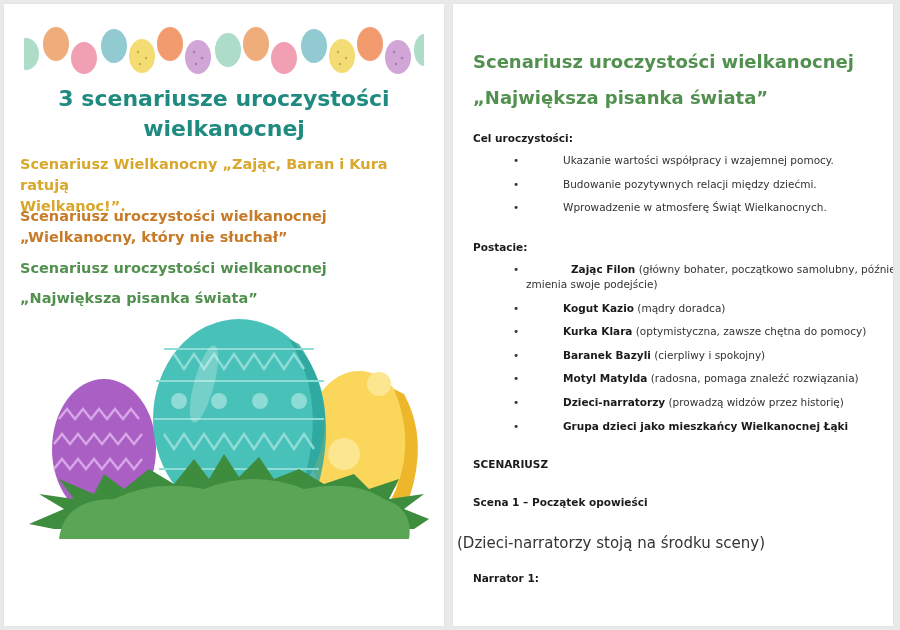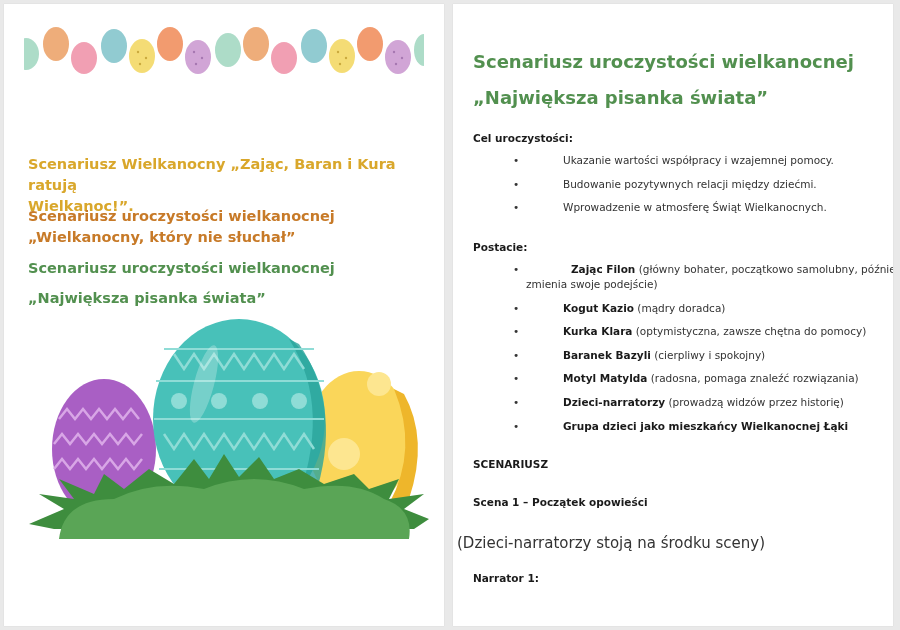--- a/index.html
+++ b/index.html
@@ -14,21 +14,21 @@
   }
   #page1 { left:4px; }
   #page2 { left:453px; }
 
   
   .egg-strip { position:absolute; left:20px; top:18px; width:400px; height:58px; }
   .cover-title {
     position:absolute; left:0; width:440px; top:80px; text-align:center;
     color:#1e8a80; font-weight:bold; font-size:22px; line-height:30px;
   }
-  .cover-link { position:absolute; left:24px; width:400px; font-weight:bold; font-size:14.5px; line-height:21px; }
+  .cover-link { position:absolute; left:16px; width:400px; font-weight:bold; font-size:14.5px; line-height:21px; }
   .c1 { color:#d9a72b; top:150px; }
   .c2 { color:#c77a28; top:202px; }
   .c3 { color:#52904f; top:254px; }
   .c4 { color:#52904f; top:284px; }
   .big-eggs { position:absolute; left:20px; top:305px; width:410px; height:240px; }
 
   
   .doc-h { position:absolute; left:20px; color:#52904f; font-weight:bold; font-size:18px; line-height:24px; }
   .h1 { top:46px; }
   .h2 { top:82px; }
@@ -72,20 +72,24 @@
     <g fill="#b08a1a" opacity="0.6">
       <circle cx="114" cy="30" r="1.2"></circle>
         <circle cx="122" cy="36" r="1.2"></circle>
         <circle cx="116" cy="42" r="1.2"></circle>
       <circle cx="314" cy="30" r="1.2"></circle>
         <circle cx="322" cy="36" r="1.2"></circle>
         <circle cx="316" cy="42" r="1.2"></circle>
     </g>
   </svg>
 
+  <div class="cover-title">
+    <div>3 scenariusze uroczystości</div>
+    <div>wielkanocnej</div>
+  </div>
 
   <div class="cover-link c1">
     <div> Scenariusz Wielkanocny „Zając, Baran i Kura ratują</div>
     <div>Wielkanoc!”.</div>
   </div>
   <div class="cover-link c2">
     <div>Scenariusz uroczystości wielkanocnej</div>
     <div>„Wielkanocny, który nie słuchał”</div>
   </div>
   <div class="cover-link c3">

